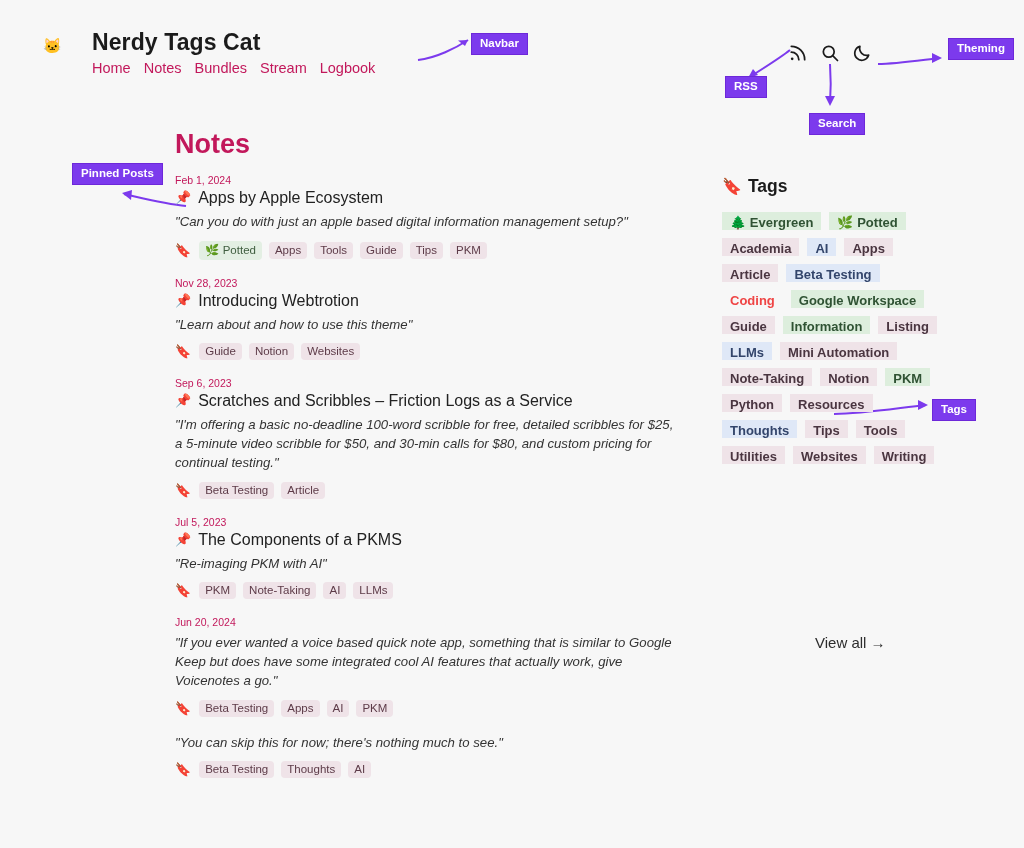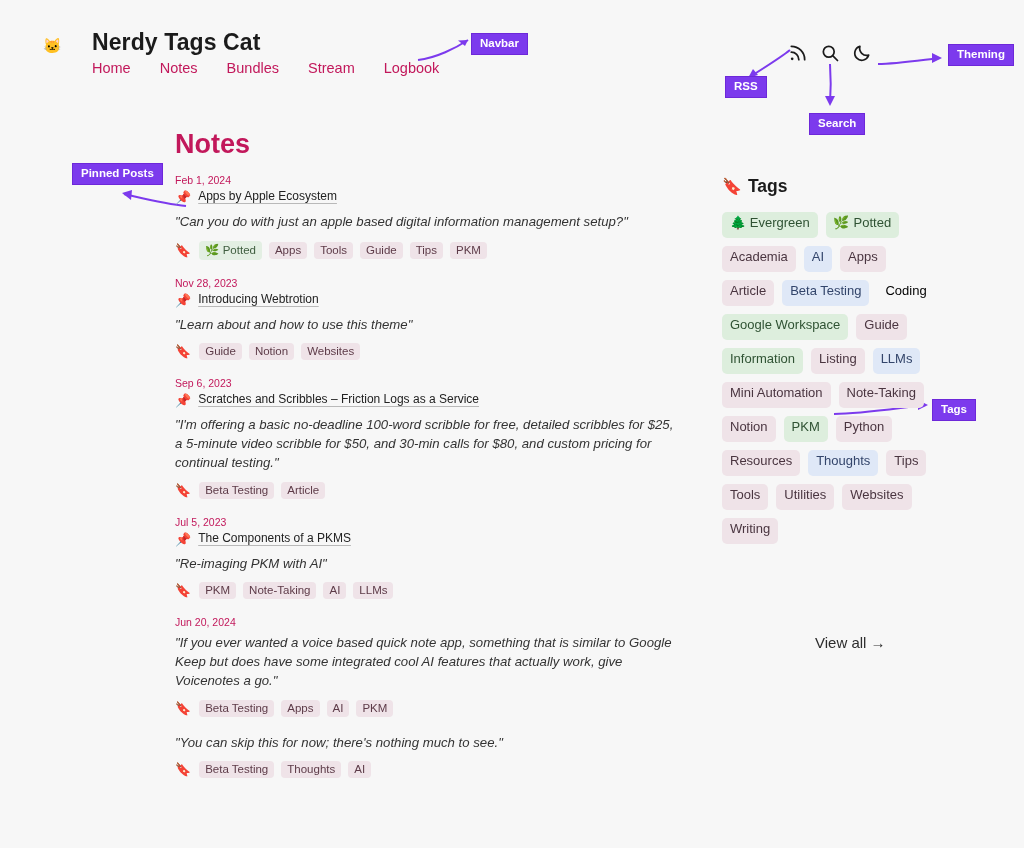--- a/index.html
+++ b/index.html
@@ -20,21 +20,21 @@
     font-size: 15px; line-height: 24px; text-align: center;
     color: #8a8a8a; letter-spacing: -1px;
   }
   .site-title {
     position: absolute; left: 92px; top: 29px;
     font-size: 23px; font-weight: bold; color: #1b1b1b;
     letter-spacing: 0.1px;
   }
   .navbar {
     position: absolute; left: 92px; top: 60px;
-    display: flex; gap: 29px;
+    display: flex; gap: 13px;
     font-size: 14.5px;
   }
   .navbar a { color: #c2185b; text-decoration: none; }
 
   
   .hicon { position: absolute; cursor: pointer; }
   #rss-icon { left: 788px; top: 43px; }
   #search-icon { left: 820px; top: 43px; }
   #moon-icon { left: 852px; top: 43px; }
   .hicon svg { display: block; }
@@ -48,39 +48,39 @@
     font-weight: bold;
     padding: 3px 8px 4px 8px;
     border-radius: 0;
     border: 1px solid #6d28d9;
     white-space: nowrap;
     line-height: 1.1;
   }
   #badge-navbar { left: 471px; top: 33px; }
   #badge-rss { left: 725px; top: 76px; }
   #badge-search { left: 809px; top: 113px; }
-  #badge-theming { left: 948px; top: 44px; }
+  #badge-theming { left: 948px; top: 38px; }
   #badge-pinned { left: 72px; top: 163px; }
   #badge-tags { left: 932px; top: 399px; }
 
   .arrow { position: absolute; }
   .arrow svg { display: block; overflow: visible; }
 
   
   .notes-heading {
     position: absolute; left: 175px; top: 129px;
     font-size: 27px; font-weight: bold; color: #c2185b;
   }
   .notes-list { position: absolute; left: 175px; top: 174px; width: 510px; }
   .note { margin-bottom: 17px; }
   .note-date { font-size: 10.5px; color: #c2185b; margin-bottom: 3px; }
   .note-title-row { display: flex; align-items: flex-start; gap: 7px; }
   .pin { font-size: 13px; line-height: 18px; }
   .note-title {
-    font-size: 12px; color: #222; text-decoration: underline;
+    font-size: 16px; color: #222; 
     text-decoration-color: #b9b9b9; text-underline-offset: 3px;
     cursor: pointer;
   }
   .note-quote {
     font-size: 13.2px; font-style: italic; color: #333;
     margin: 6px 0 0 0; line-height: 1.42; max-width: 505px;
   }
   .note-tags { display: flex; align-items: center; gap: 7px; margin-top: 9px; flex-wrap: wrap; }
   .tag-glyph { color: #8a8a8a; font-size: 13px; line-height: 1; margin-right: 1px; }
   .chip {
@@ -95,26 +95,26 @@
     display: flex; align-items: center; gap: 6px;
     font-size: 17.5px; font-weight: bold; color: #1b1b1b;
   }
   .tags-head .t-icon { color: #c2185b; font-size: 16px; }
   .tag-cloud {
     position: absolute; left: 722px; top: 212px; width: 218px;
     display: flex; flex-wrap: wrap; gap: 8px 8px;
     align-content: flex-start;
   }
   .tcloud {
-    font-size: 13px; padding: 3px 8px 8px 8px; border-radius: 5px;
-    background: #efe3e8; color: #4a3540; white-space: nowrap; cursor: pointer;
+    font-size: 13px; padding: 3px 8px 0 8px; border-radius: 0;
+    background: #efe3e8; color: #4a3540; white-space: nowrap; cursor: pointer; font-weight: bold;
   }
   .tcloud.green { background: #ddeedd; color: #2f5233; }
   .tcloud.blue  { background: #dfe8f7; color: #33456b; }
-  .tcloud.plain { background: transparent; color: #000000; }
+  .tcloud.plain { background: transparent; color: #ef4444; }
   .view-all {
     position: absolute; left: 815px; top: 634px;
     font-size: 15px; color: #2d2d2d; cursor: pointer;
   }
 </style>
 </head>
 <body>
 
 <div id="page">
 

